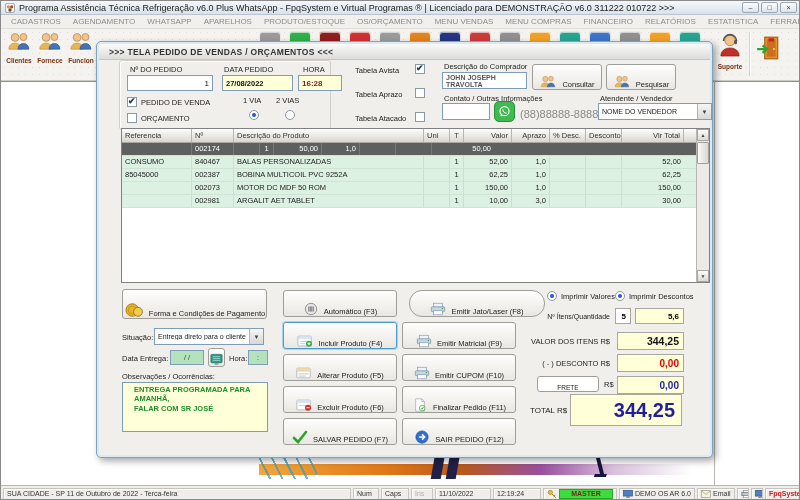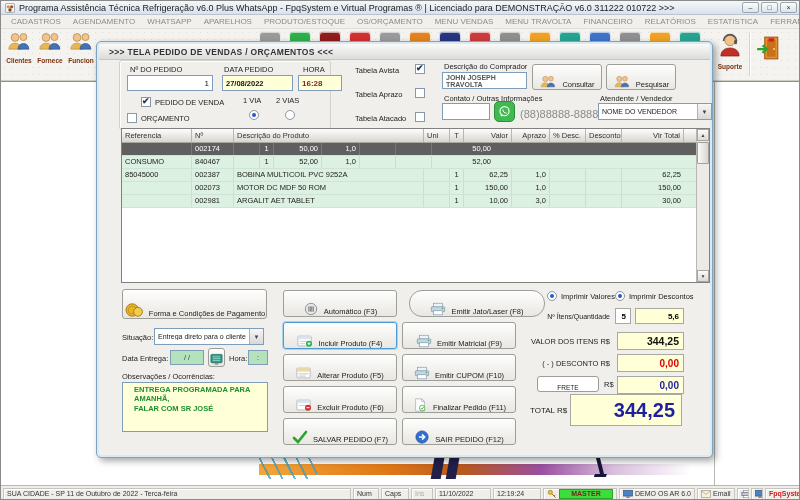--- a/index.html
+++ b/index.html
@@ -169,21 +169,21 @@
   </div>
 
   <div class="menubar" id="menubar">
       <span class="menu-item">CADASTROS</span>
       <span class="menu-item">AGENDAMENTO</span>
       <span class="menu-item">WHATSAPP</span>
       <span class="menu-item">APARELHOS</span>
       <span class="menu-item">PRODUTO/ESTOQUE</span>
       <span class="menu-item">OS/ORÇAMENTO</span>
       <span class="menu-item">MENU VENDAS</span>
-      <span class="menu-item">MENU TRAVOLTA</span>
+      <span class="menu-item">MENU COMPRAS</span>
       <span class="menu-item">FINANCEIRO</span>
       <span class="menu-item">RELATÓRIOS</span>
       <span class="menu-item">ESTATISTICA</span>
       <span class="menu-item">FERRAMENTAS</span>
     </div>
 
   <div class="toolbar">
     <div class="strip" id="icon-strip">
         <span class="strip-icon" style="left: 258px; background: rgb(154, 154, 154);"></span>
         <span class="strip-icon" style="left: 288px; background: rgb(47, 174, 74);"></span>
@@ -266,21 +266,21 @@
     <div class="dlg-title">&gt;&gt;&gt;   TELA PEDIDO DE VENDAS / ORÇAMENTOS   &lt;&lt;&lt;</div>
 
     <div class="groupbox"></div>
     <span class="lbl" style="left:33px;top:23px">Nº DO PEDIDO</span>
     <div class="field right" style="left:30px;top:33px;width:86px;height:16px">1</div>
     <span class="lbl" style="left:127px;top:23px">DATA PEDIDO</span>
     <div class="field yellow" style="left:125px;top:33px;width:71px;height:16px;font-size:7.5px">27/08/2022</div>
     <span class="lbl" style="left:206px;top:23px">HORA</span>
     <div class="field yellow" style="left:201px;top:33px;width:44px;height:16px;color:#7a1f1f">16:28</div>
 
-    <div class="cb-row" style="left:44px;top:55px">
+    <div class="cb-row" style="left:30px;top:55px">
       <span class="cbx on"></span>
       <span class="cb-label">PEDIDO DE VENDA</span>
     </div>
     <div class="cb-row" style="left:30px;top:71px">
       <span class="cbx"></span>
       <span class="cb-label">ORÇAMENTO</span>
     </div>
 
     <span class="lbl" style="left:146px;top:54px">1 VIA</span>
     <span class="radio on" style="left:152px;top:68px"></span>
@@ -360,20 +360,21 @@
             <span class="td c5">1</span>
             <span class="td c6">50,00</span>
             <span class="td c7">1,0</span>
             <span class="td c8"></span>
             <span class="td c9"></span>
             <span class="td c10">50,00</span>
           </div>
           <div class="tr row">
             <span class="td c1">CONSUMO</span>
             <span class="td c2">840467</span>
+            <span class="td c3">BALAS PERSONALIZADAS</span>
             <span class="td c4"></span>
             <span class="td c5">1</span>
             <span class="td c6">52,00</span>
             <span class="td c7">1,0</span>
             <span class="td c8"></span>
             <span class="td c9"></span>
             <span class="td c10">52,00</span>
           </div>
           <div class="tr row">
             <span class="td c1">85045000</span>

